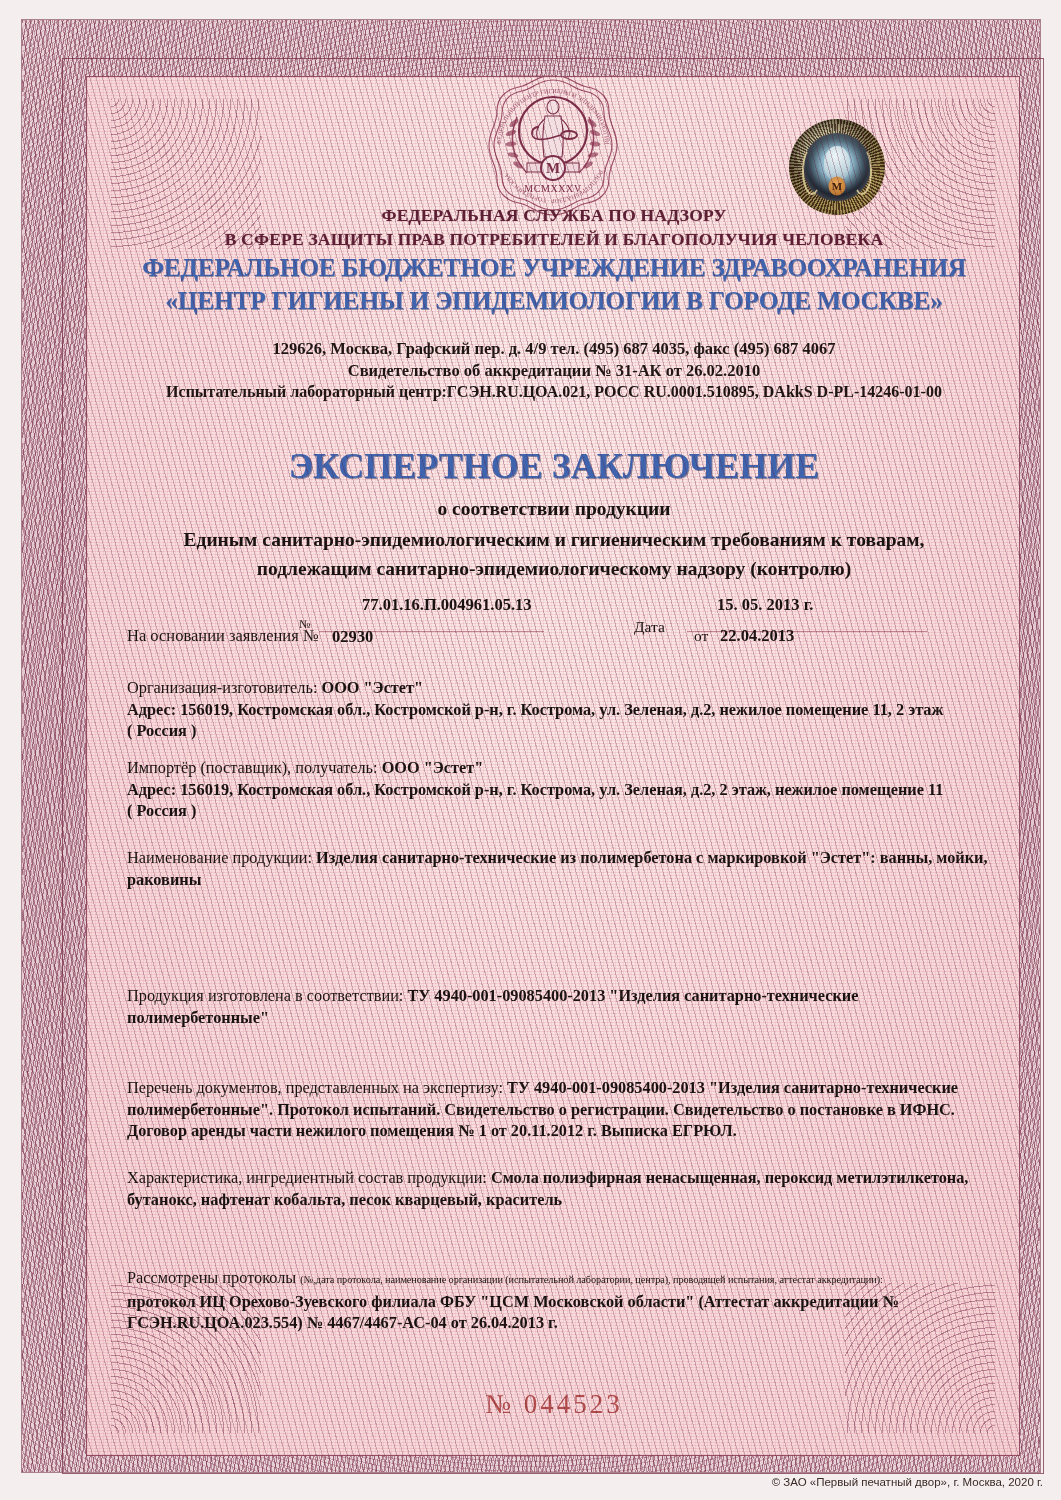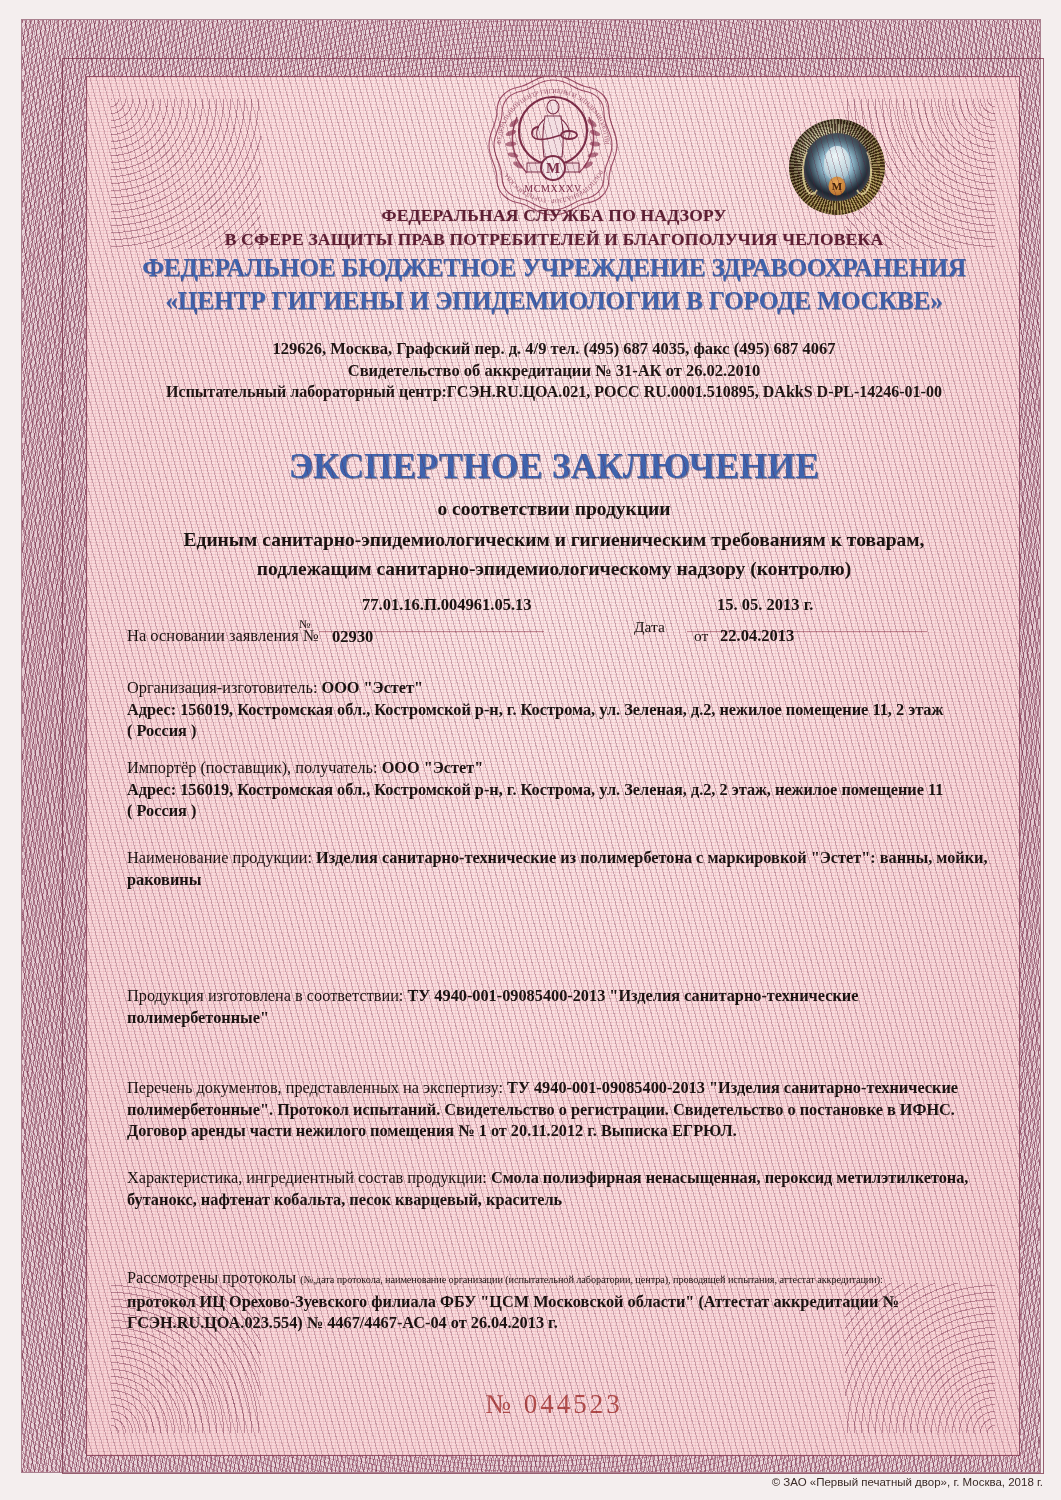--- a/index.html
+++ b/index.html
@@ -592,15 +592,15 @@
           </div>
           <div class="val">протокол ИЦ Орехово-Зуевского филиала ФБУ "ЦСМ Московской области" (Аттестат аккредитации № ГСЭН.RU.ЦОА.023.554) № 4467/4467-АС-04 от 26.04.2013 г.</div>
         </div>
 
         <div class="serial">№ 044523</div>
 
       </div>
     </div>
   </div>
 
-  <div class="footer">© ЗАО «Первый печатный двор»,  г. Москва,  2018 г.</div>
+  <div class="footer">© ЗАО «Первый печатный двор»,  г. Москва,  2020 г.</div>
 
 </div>
 
 </body></html>

